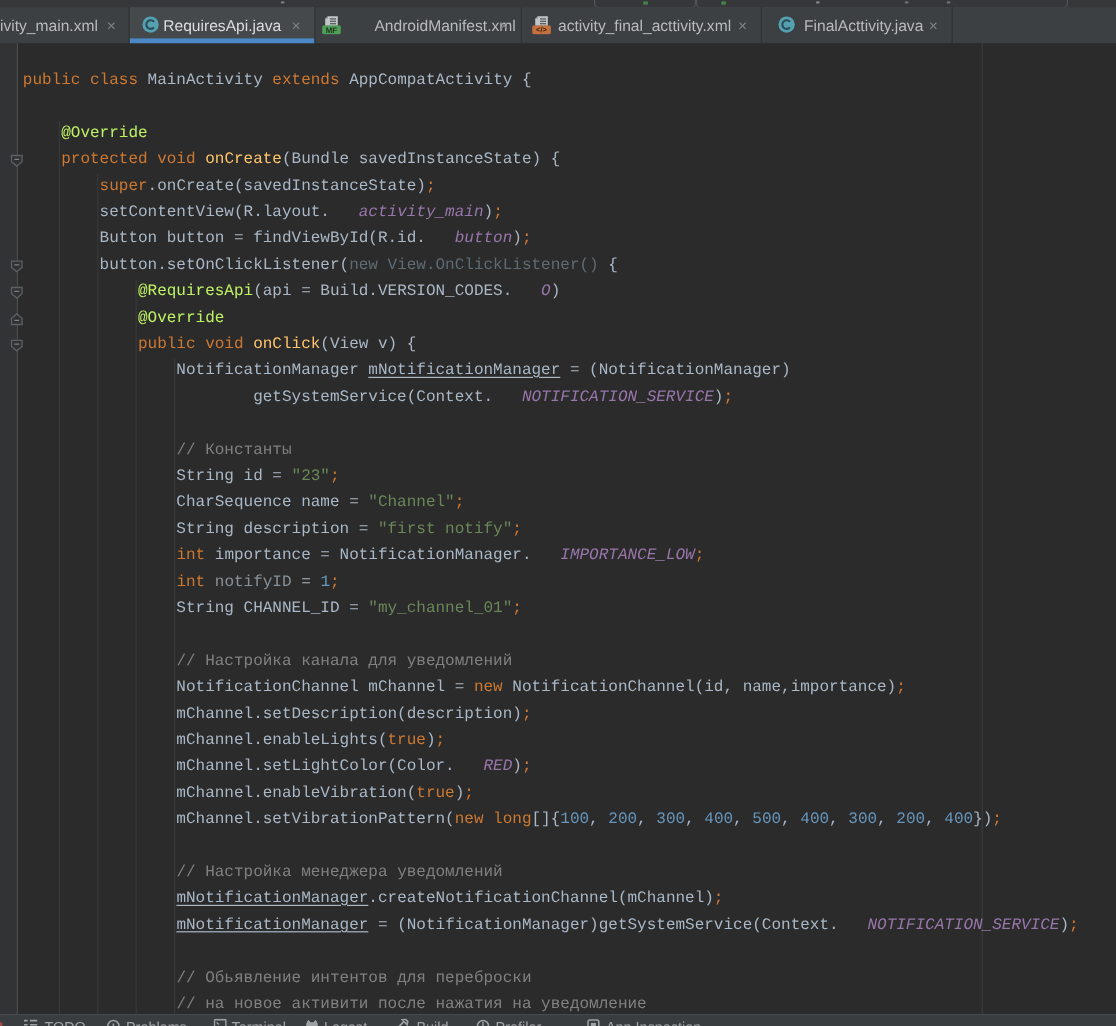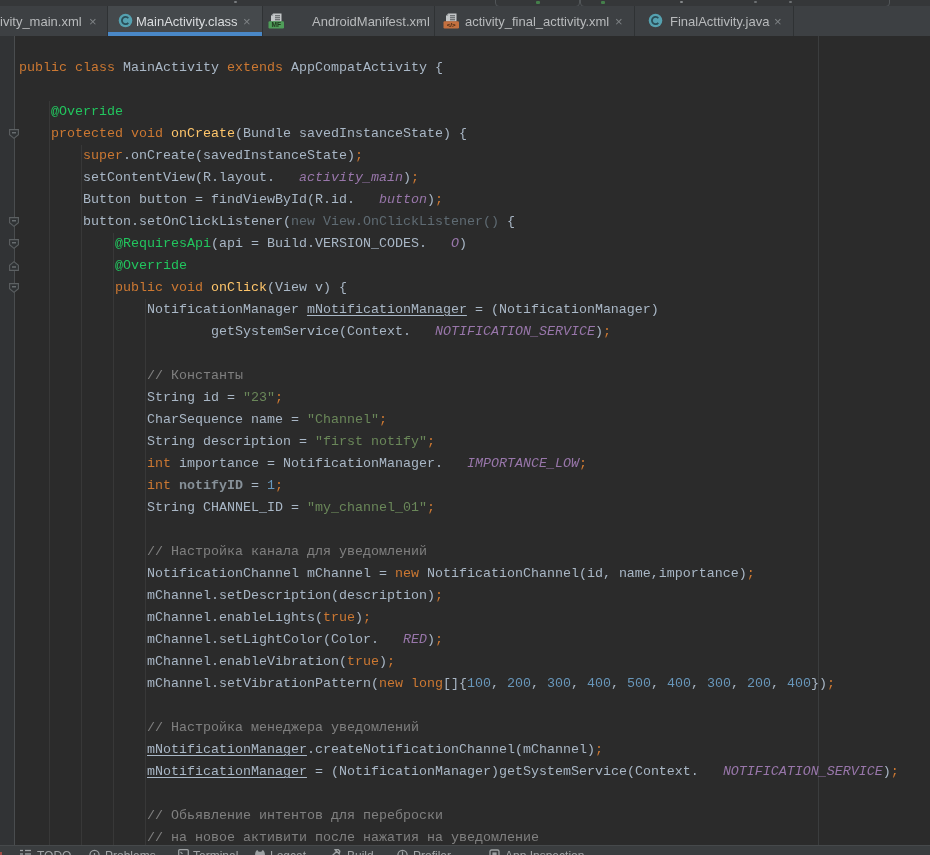--- a/index.html
+++ b/index.html
@@ -4,28 +4,28 @@
 * { margin:0; padding:0; box-sizing:content-box; }
 html,body { width:930px; height:855px; overflow:hidden; background:#2b2b2b; }
 .abs { position:absolute; }
 .sep { position:absolute; top:6px; width:1px; height:30px; background:#2f3234; }
 .tabtxt { position:absolute; top:14px; font:13px "Liberation Sans", sans-serif; white-space:pre; }
 .x { font:13px "Liberation Sans", sans-serif; }
 .fold { position:absolute; }
 #code { position:absolute; left:19px; top:57px; font:13.34px/22px "Liberation Mono", monospace; color:#a9b7c6; white-space:pre; }
 .ln { height:22px; }
 .k { color:#cc7832; }
-.a { color:#22c55e; }
+.a { color:#bef264; }
 .m { color:#ffc66b; }
 .s { color:#6a8759; }
 .n { color:#6897bb; }
 .c { color:#808080;margin-top:23px; }
 .f { color:#9876aa; font-style:italic;margin-left:24px; }
 .d { color:#5f6b73; }
-.g { color:#879199;font-weight:bold; }
+.g { color:#879199; }
 .u { text-decoration:underline; text-underline-offset:2px; text-decoration-thickness:1px; }
 .guide { position:absolute; width:1px; background:#383838; }
 .bbt { position:absolute; top:849px; font:12px "Liberation Sans", sans-serif; color:#a2a5a7; white-space:pre; }
 </style></head>
 <body>
 
 <div class="abs" style="left:0;top:36px;width:930px;height:819px;background:#2b2b2b"></div>
 
 <div class="abs" style="left:0;top:36px;width:14px;height:819px;background:#313335"></div>
 <div class="abs" style="left:14px;top:36px;width:1px;height:819px;background:#4a4d4f"></div>
@@ -77,21 +77,21 @@
 <div class="sep" style="left:262px"></div>
 <div class="sep" style="left:434px"></div>
 <div class="sep" style="left:634px"></div>
 <div class="sep" style="left:793px"></div>
 <div class="tabtxt" style="left:0px;color:#b8babc">ivity_main.xml</div>
 <div class="x abs" style="left:89px;top:14px;color:#7f8386">×</div>
 <svg class="abs" style="left:118px;top:13px" width="15" height="15" viewBox="0 0 15 15">
 <circle cx="7.5" cy="7.5" r="6.8" fill="#55a1b0"></circle>
 <path d="M10.3 5.2 a3.6 3.6 0 1 0 0 4.6" fill="none" stroke="#2b4e58" stroke-width="1.8"></path>
   </svg>
-<div class="tabtxt" style="left:136px;color:#dadcde">MainActivity.class</div>
+<div class="tabtxt" style="left:136px;color:#dadcde">RequiresApi.java</div>
 <div class="x abs" style="left:243px;top:14px;color:#7f8386">×</div>
 <svg class="abs" style="left:268px;top:13px" width="17" height="16" viewBox="0 0 17 16">
 <path d="M5.2 0.5 h8.3 v8 h-10.5 v-5.8 z" fill="#c3c6c8"></path>
 <path d="M5.2 0.5 v2.2 h-2.2 z" fill="#8b8f91"></path>
 <rect x="7" y="2.2" width="5" height="1.1" fill="#5a5e60"></rect>
 <rect x="7" y="4.2" width="5" height="1.1" fill="#5a5e60"></rect>
 <rect x="7" y="6.2" width="5" height="1.1" fill="#5a5e60"></rect>
 <rect x="0.5" y="8.3" width="15.5" height="7.2" rx="1.2" fill="#4f9e59"></rect>
 <text x="8.2" y="14.2" font-family="Liberation Sans,sans-serif" font-size="6.6" font-weight="bold" fill="#20381f" text-anchor="middle">MF</text>
   </svg>

